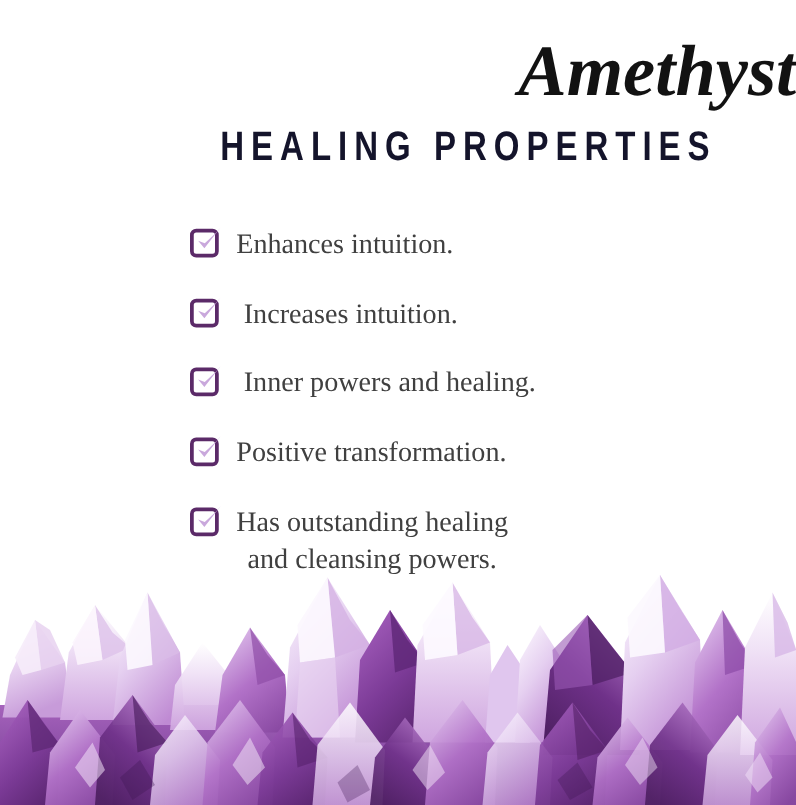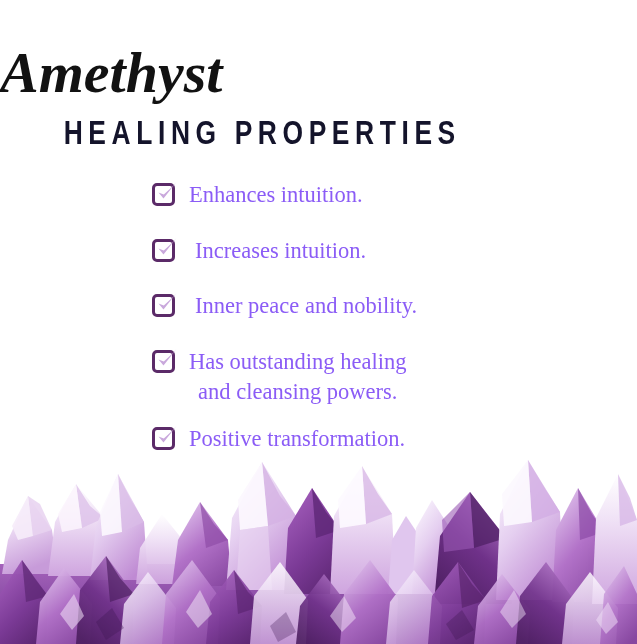--- a/index.html
+++ b/index.html
@@ -13,22 +13,22 @@
     height: 644px;
     background: #ffffff;
     overflow: hidden;
     font-family: "Liberation Serif", "DejaVu Serif", serif;
   }
 
   
   .header {
     position: absolute;
     top: 0; left: 0; right: 0;
-    text-align: left;
-    padding-top: 44px;
+    text-align: right;
+    padding-top: 28px;
   }
   .title {
     font-family: "Liberation Serif", "DejaVu Serif", serif;
     font-style: italic;
     font-weight: bold;
     font-size: 58px;
     line-height: 1.0;
     color: #121212;
     letter-spacing: 0px;
     margin: 0;
@@ -85,21 +85,21 @@
     width: 26px;
     height: 26px;
     overflow: visible;
   }
 
   .item-text {
     margin-left: 14px;
     font-family: "Liberation Serif", "DejaVu Serif", serif;
     font-size: 22.5px;
     line-height: 1.32;
-    color: #8b5cf6;
+    color: #404040;
     text-align: center;
     white-space: pre-line;
   }
   .item-text.indent { margin-left: 20px; }
 
   
   .crystals {
     position: absolute;
     left: 0;
     bottom: 0;
@@ -140,42 +140,42 @@
       <span class="item-text indent">Increases intuition.</span>
     </div>
 
     <div class="list-item">
       <span class="checkbox">
         <span class="box"></span>
         <svg class="tick" viewBox="0 0 26 26">
           <path d="M4.5 12.5 L9.5 18.5 L22.5 2.0 L18.5 6.5 L9.8 14.5 Z" fill="#c9a8dc"></path>
         </svg>
       </span>
-      <span class="item-text indent">Inner peace and nobility.</span>
+      <span class="item-text indent">Inner powers and healing.</span>
+    </div>
+
+    <div class="list-item">
+      <span class="checkbox">
+        <span class="box"></span>
+        <svg class="tick" viewBox="0 0 26 26">
+          <path d="M4.5 12.5 L9.5 18.5 L22.5 2.0 L18.5 6.5 L9.8 14.5 Z" fill="#c9a8dc"></path>
+        </svg>
+      </span>
+      <span class="item-text">Positive transformation.</span>
     </div>
 
     <div class="list-item tight">
       <span class="checkbox">
         <span class="box"></span>
         <svg class="tick" viewBox="0 0 26 26">
           <path d="M4.5 12.5 L9.5 18.5 L22.5 2.0 L18.5 6.5 L9.8 14.5 Z" fill="#c9a8dc"></path>
         </svg>
       </span>
       <span class="item-text">Has outstanding healing
 and cleansing powers.</span>
-    </div>
-
-    <div class="list-item">
-      <span class="checkbox">
-        <span class="box"></span>
-        <svg class="tick" viewBox="0 0 26 26">
-          <path d="M4.5 12.5 L9.5 18.5 L22.5 2.0 L18.5 6.5 L9.8 14.5 Z" fill="#c9a8dc"></path>
-        </svg>
-      </span>
-      <span class="item-text">Positive transformation.</span>
     </div>
 
   </div>
 
   <div class="crystals">
     <svg viewBox="0 0 637 200" preserveAspectRatio="none">
       <defs>
         <linearGradient id="gPale" x1="0" y1="0" x2="0" y2="1">
           <stop offset="0%" stop-color="#ffffff"></stop>
           <stop offset="35%" stop-color="#f0e2f6"></stop>

